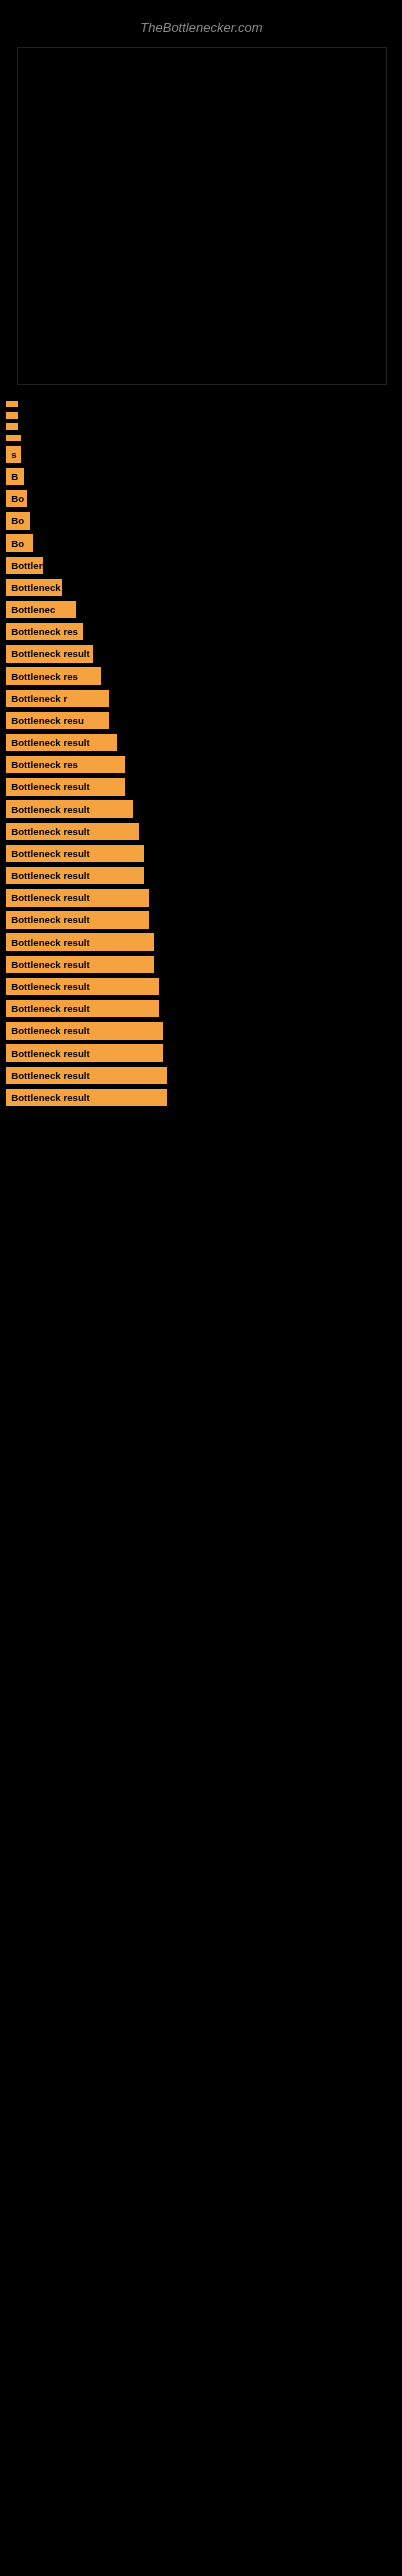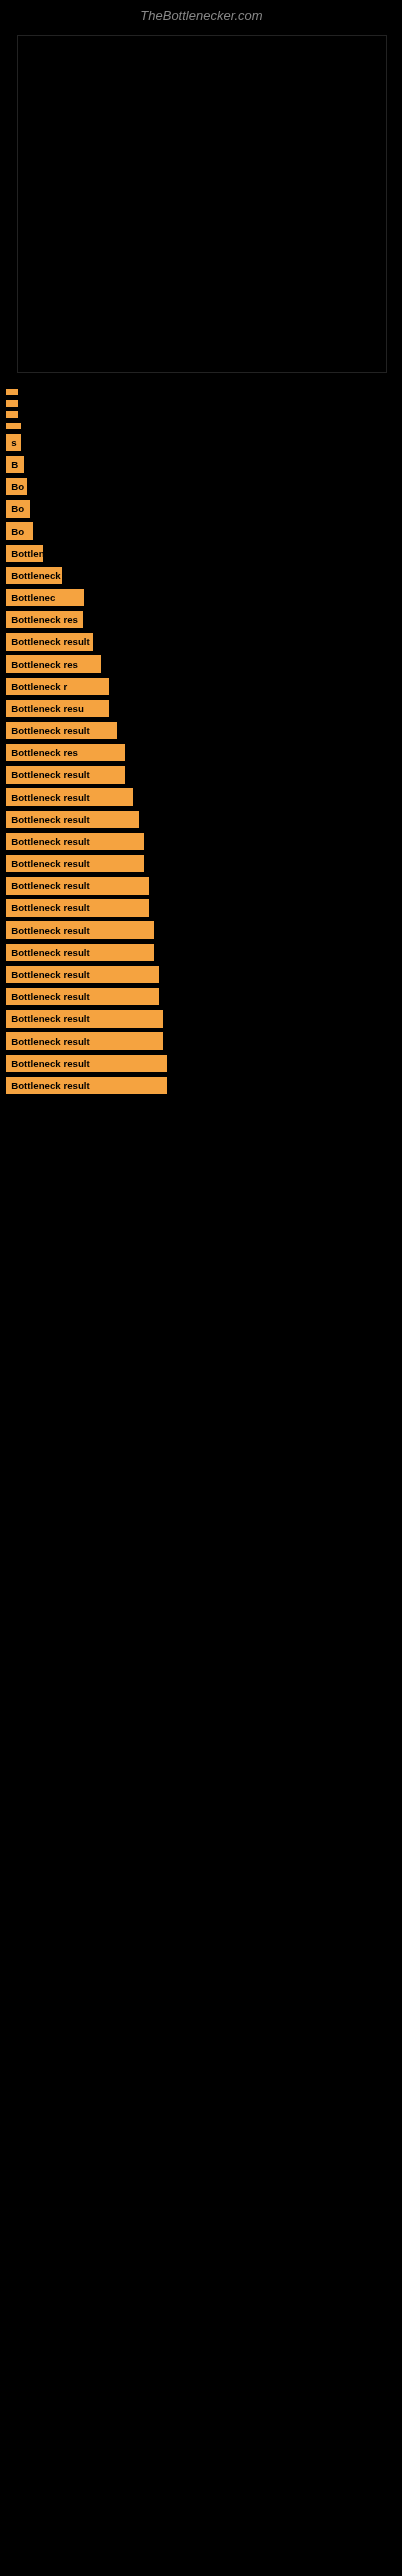--- a/index.html
+++ b/index.html
@@ -13,20 +13,21 @@
       min-height: 2576px;
       font-family: Arial, sans-serif;
       position: relative;
     }
     .site-title {
       color: #888888;
       font-size: 13px;
       text-align: center;
       padding: 8px 0 4px 0;
       font-style: italic;
+      margin-top: 12px;
     }
     .chart-area {
       width: 370px;
       height: 338px;
       margin: 8px auto;
       background-color: #000000;
       border: 0.8px solid #222;
       position: relative;
     }
     .result-item {
@@ -51,21 +52,21 @@
     }
     
     .bar-w-1  { width: 11.3px; }
     .bar-w-2  { width: 14.5px; }
     .bar-w-3  { width: 17.7px; }
     .bar-w-4  { width: 21px; }
     .bar-w-5  { width: 24px; }
     .bar-w-6  { width: 27px; }
     .bar-w-8  { width: 37px; }
     .bar-w-10 { width: 56px; }
-    .bar-w-11 { width: 78px; }
+    .bar-w-11 { width: 70px; }
     .bar-w-12 { width: 77px; }
     .bar-w-13 { width: 87px; }
     .bar-w-14 { width: 95px; }
     .bar-w-15 { width: 103px; }
     .bar-w-16 { width: 111px; }
     .bar-w-17 { width: 119px; }
     .bar-w-18 { width: 127px; }
     .bar-w-19 { width: 133px; }
     .bar-w-20 { width: 138px; }
     .bar-w-21 { width: 143px; }

